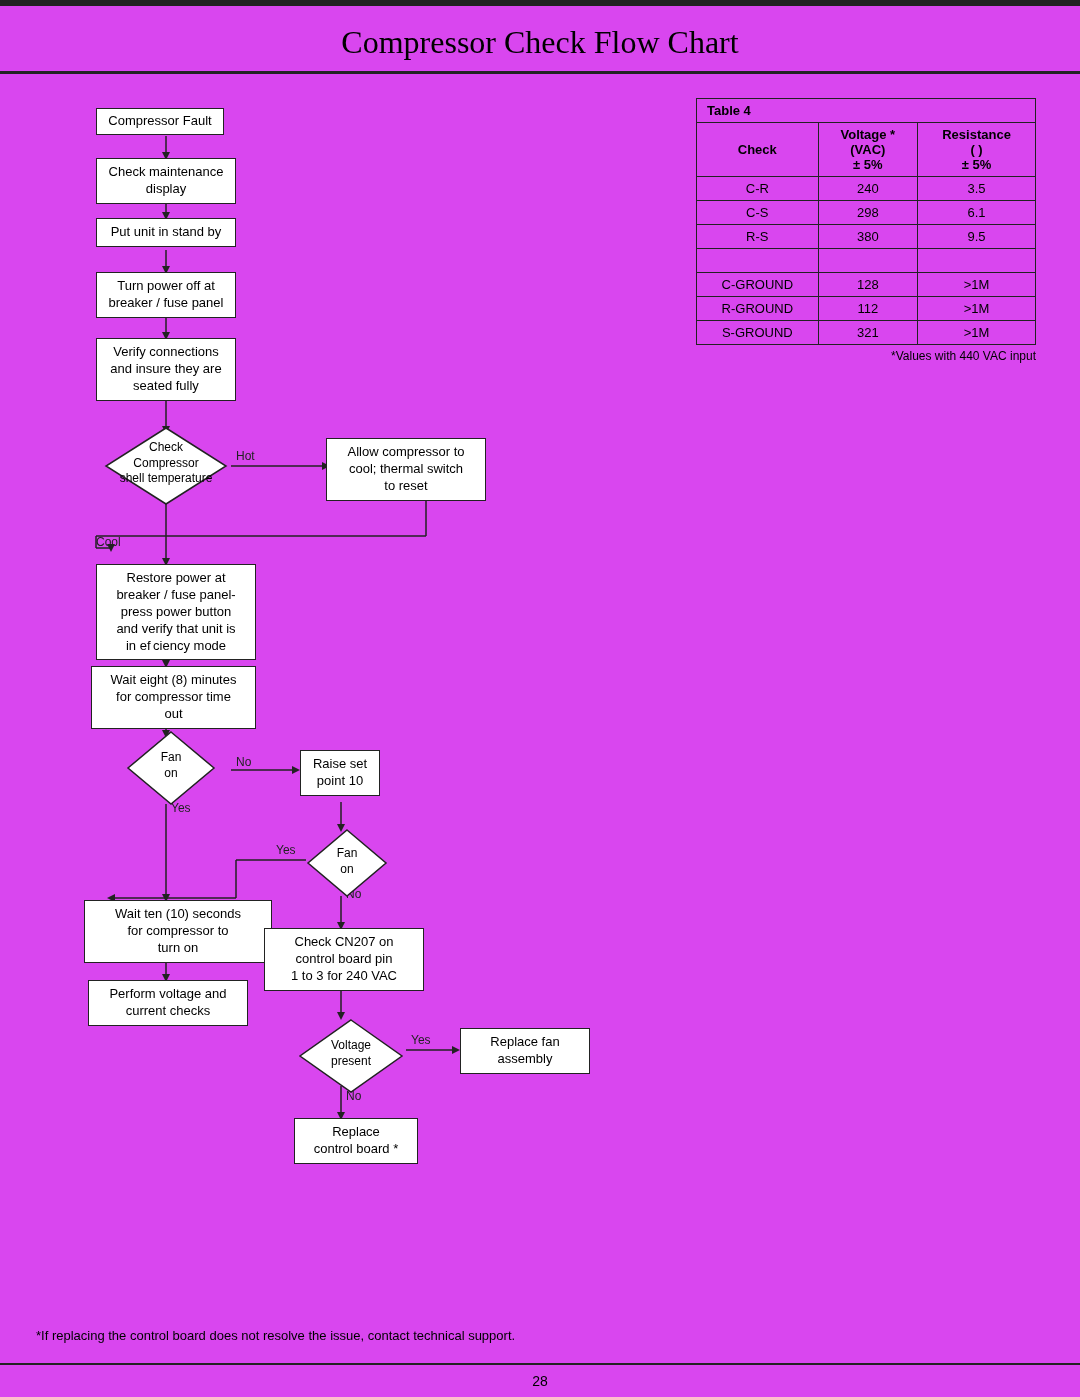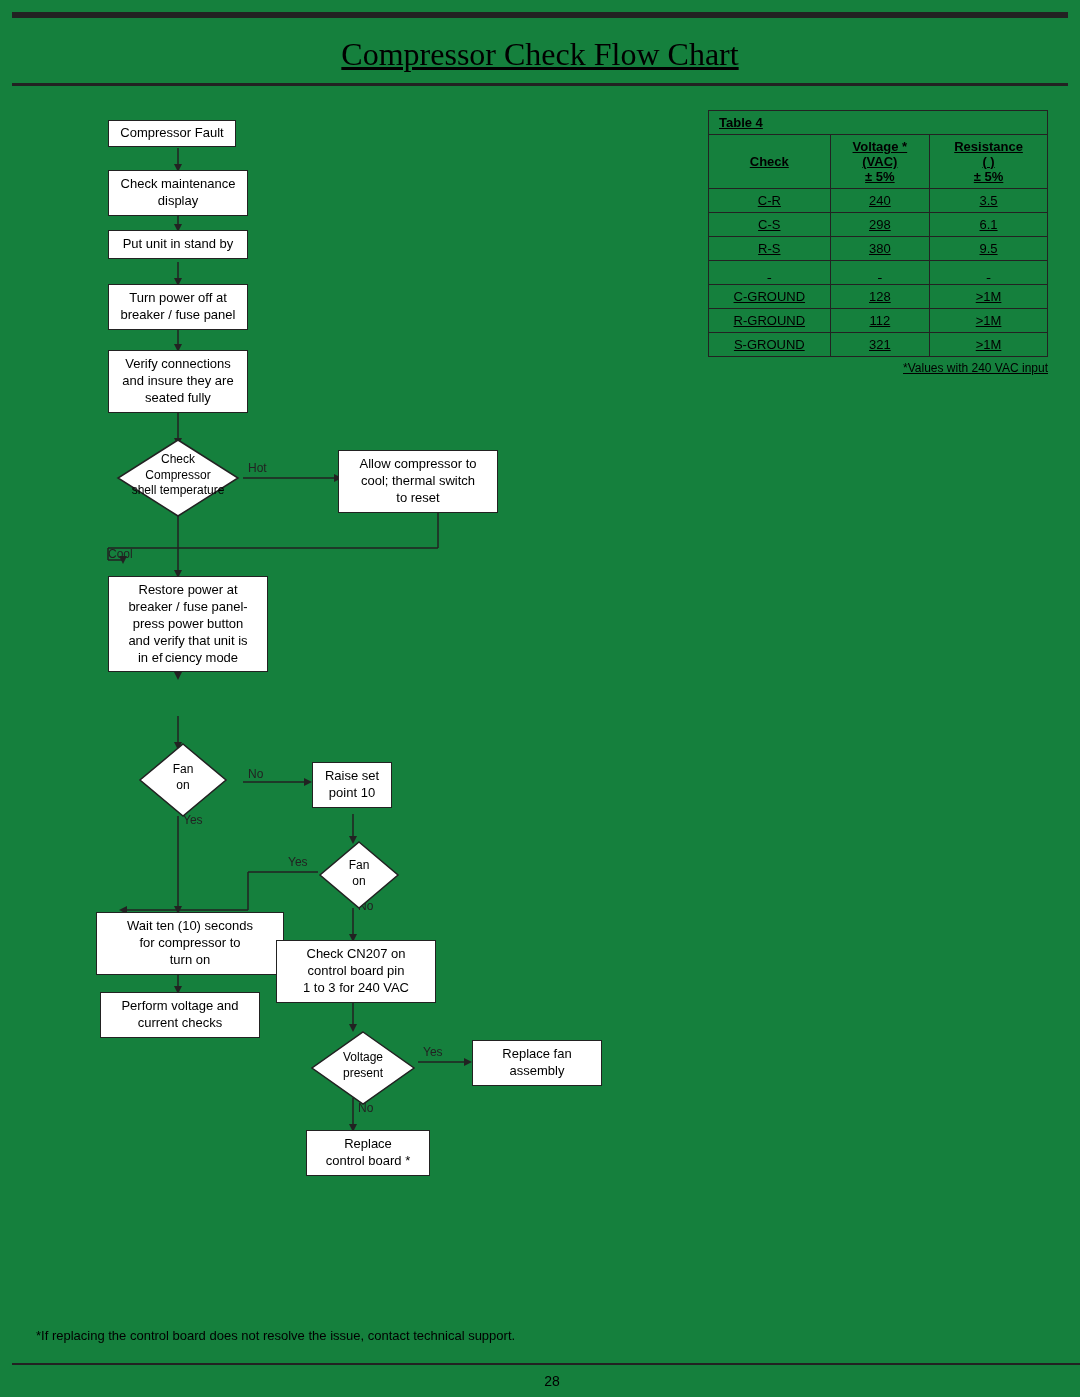--- a/index.html
+++ b/index.html
@@ -6,24 +6,23 @@
     body {
       font-family: Arial, sans-serif;
       background: #fff;
       width: 1080px;
       min-height: 1397px;
       position: relative;
     }
     .page {
       width: 1080px;
       min-height: 1397px;
-      background: #15803d;
-      padding: 12px;
+      background: #d946ef;
+      padding: 0;
       position: relative;
-      text-decoration: underline;
     }
     .top-border {
       width: 100%;
       height: 6px;
       background: #222;
     }
     .title-area {
       text-align: center;
       padding: 18px 0 10px 0;
       border-bottom: 3px solid #222;
@@ -230,20 +229,23 @@
       </div>
 
       <div class="flow-box" style="left:290px;top:340px;width:160px;">
         <span>Allow compressor to<br>cool; thermal switch<br>to reset</span>
       </div>
 
       <div class="flow-box" style="left:60px;top:466px;width:160px;">
         <span>Restore power at<br>breaker / fuse panel-<br>press power button<br>and verify that unit is<br>in ef ciency mode</span>
       </div>
 
+      <div class="flow-box" style="left:55px;top:568px;width:165px;">
+        <span>Wait eight (8) minutes<br>for compressor time<br>out</span>
+      </div>
 
       <div style="position:absolute;left:90px;top:632px;width:90px;height:76px;">
         <svg viewBox="0 0 90 76" style="position:absolute;top:0;left:0;width:100%;height:100%;">
           <polygon points="45,2 88,38 45,74 2,38" fill="white" stroke="#222" stroke-width="1.5"></polygon>
         </svg>
         <div style="position:absolute;top:20px;left:0;width:90px;text-align:center;font-size:12px;line-height:1.3;">
           Fan<br>on
         </div>
       </div>
 
@@ -331,21 +333,21 @@
           <td>112</td>
           <td>&gt;1M</td>
         </tr>
         <tr>
           <td>S-GROUND</td>
           <td>321</td>
           <td>&gt;1M</td>
         </tr>
       </tbody>
         </table>
-      <div class="table-note">*Values with 240 VAC input</div>
+      <div class="table-note">*Values with 440 VAC input</div>
     </div>
   </div>
 
   <div class="footer-note" style="position:absolute;bottom:54px;left:0;right:0;padding:0 36px;font-size:13px;">*If replacing the control board does not resolve the issue, contact technical support.</div>
 
   <div class="bottom-area">
     <span>28</span>
   </div>
 </div>
 

